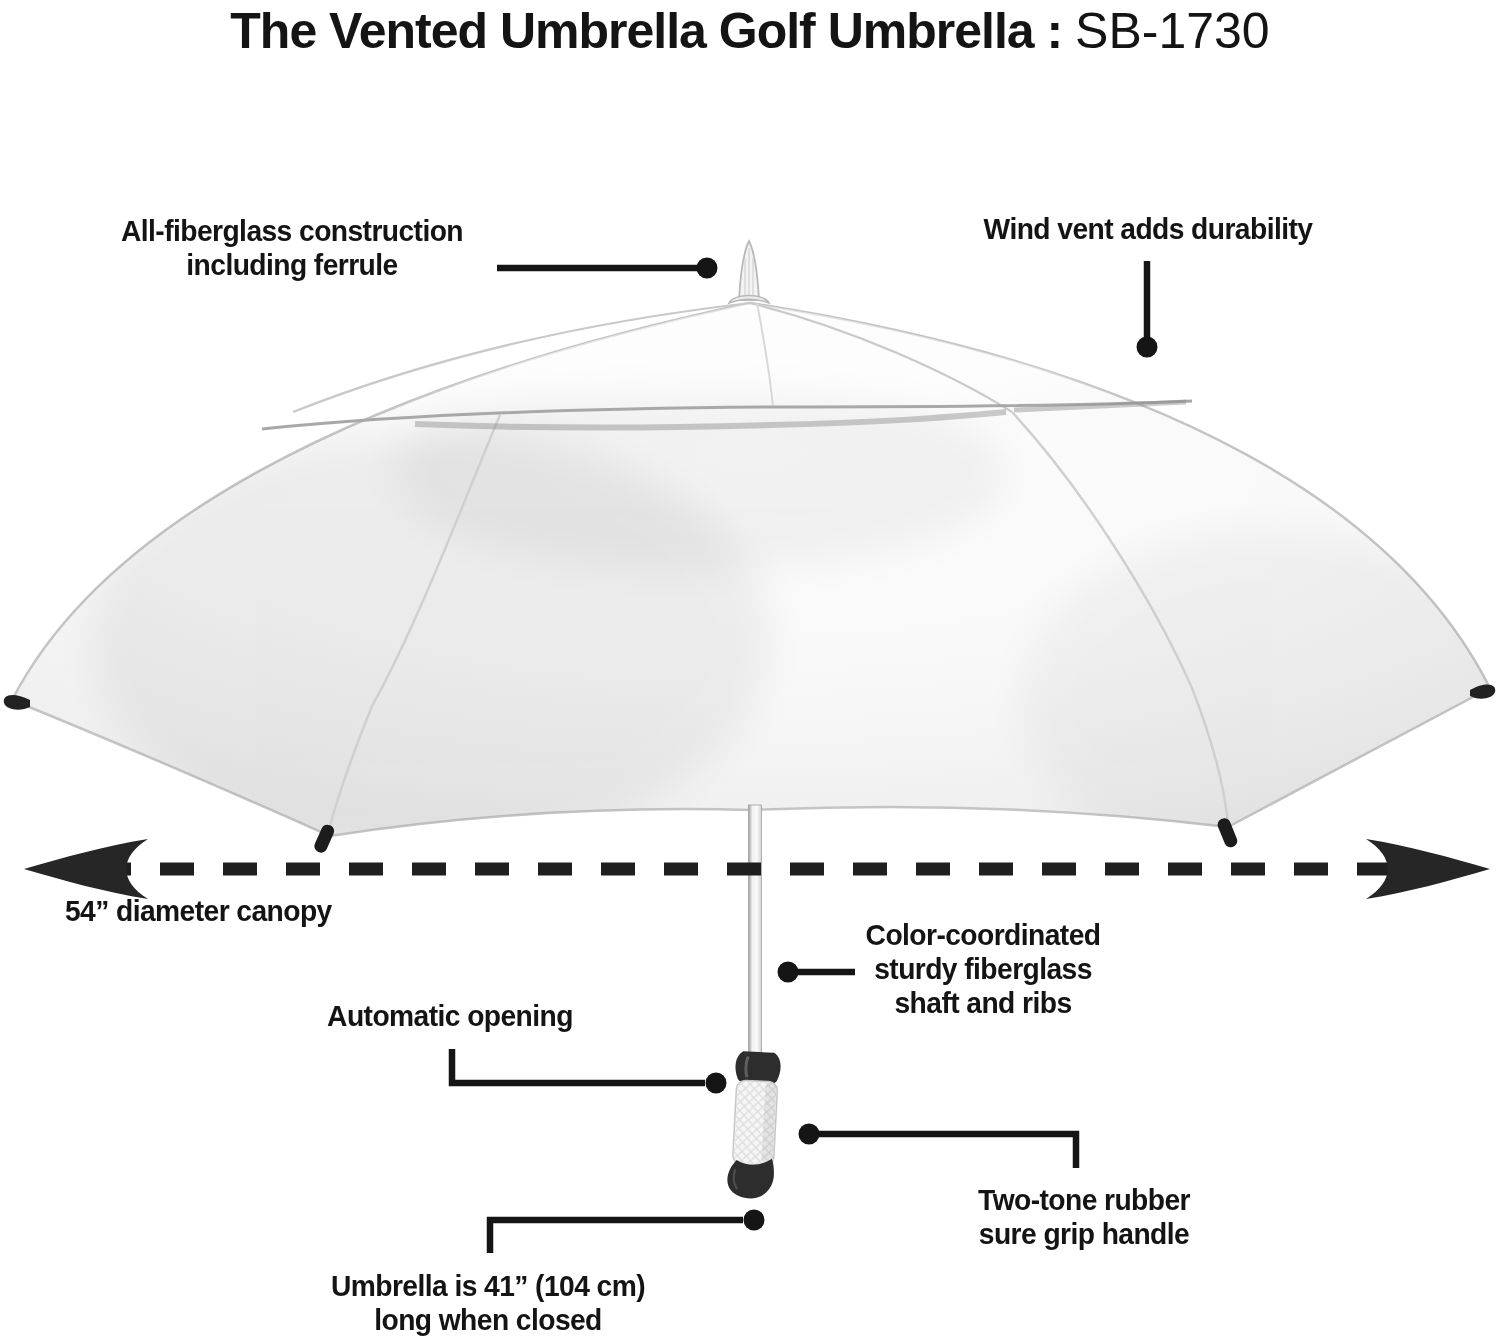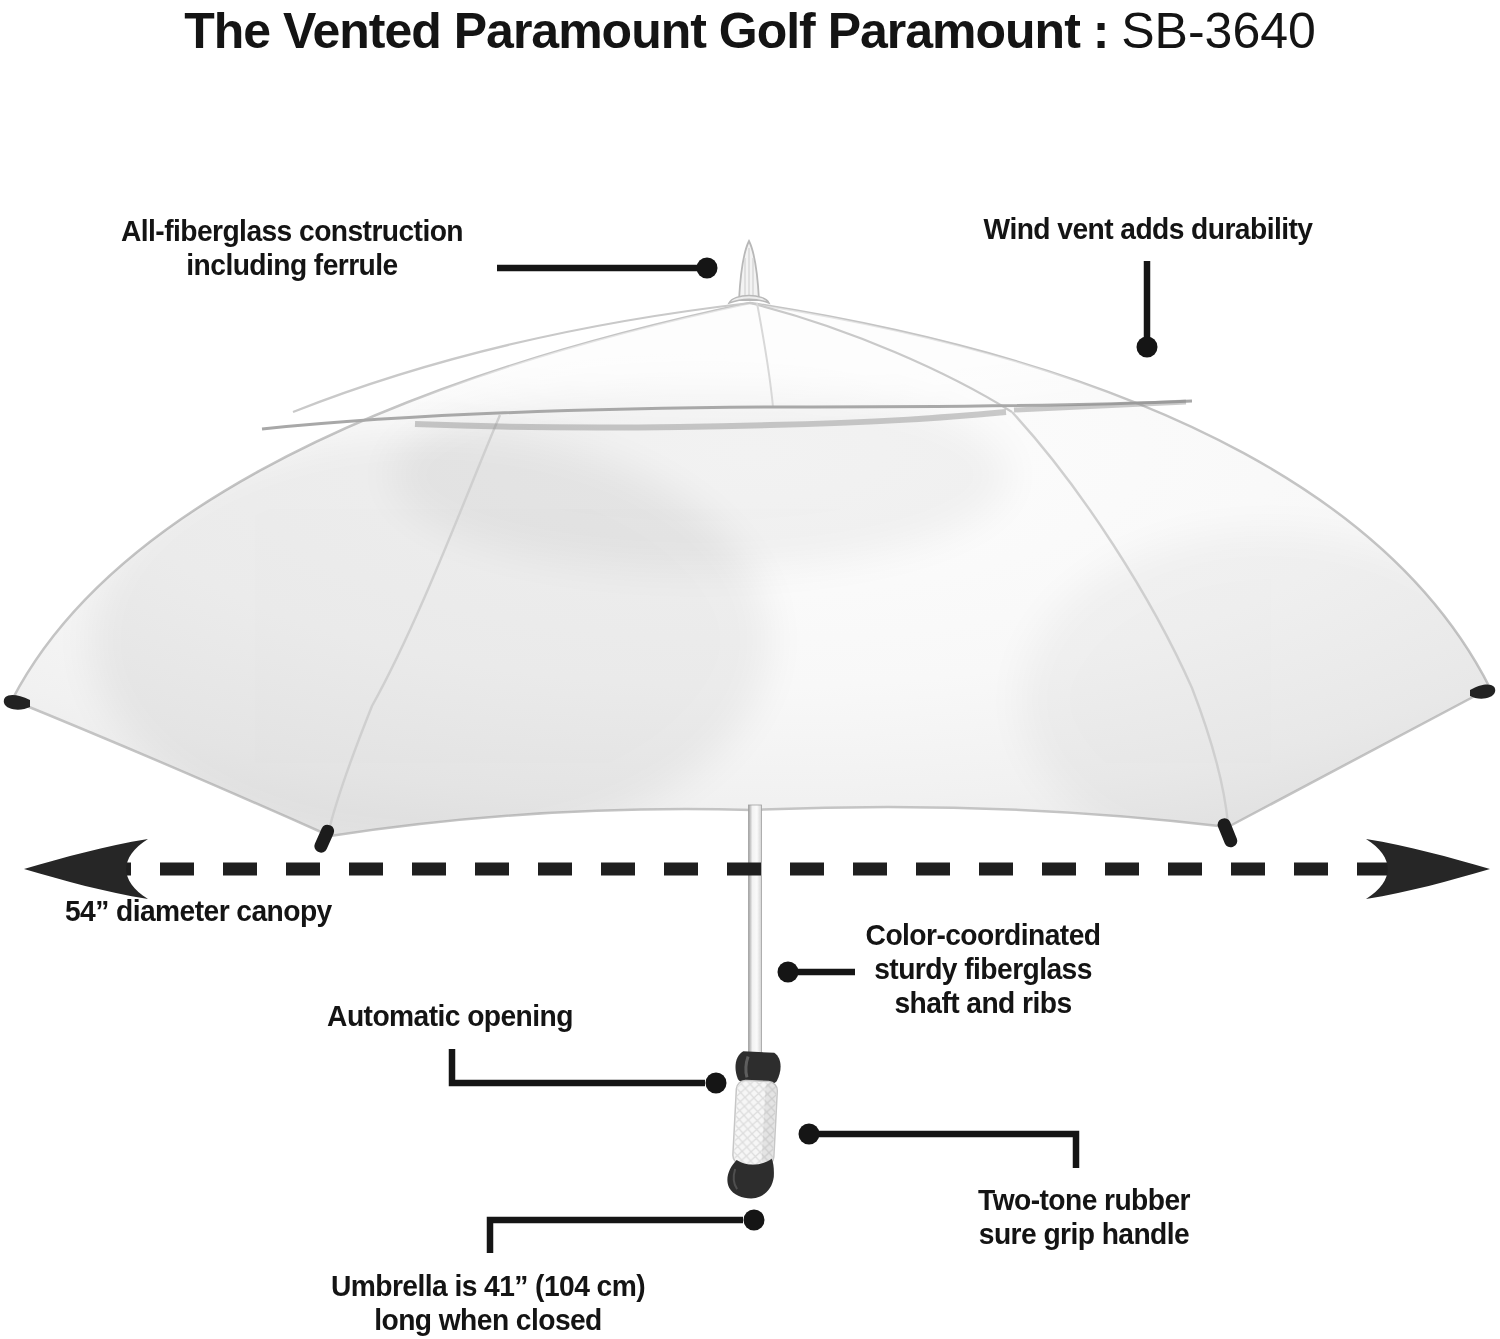--- a/index.html
+++ b/index.html
@@ -20,21 +20,21 @@
   #c-shaft{left:983px;top:918px;}
   #c-automatic{left:450px;top:999px;}
   #c-handle{left:1084px;top:1183px;}
   #c-length{left:488px;top:1269px;}
 </style>
 </head>
 <body>
 
 <div class="stage">
 
-  <h1 class="title"><span>The Vented Paramount Golf Paramount :</span> <span class="model">SB-3640</span></h1>
+  <h1 class="title"><span>The Vented Umbrella Golf Umbrella :</span> <span class="model">SB-1730</span></h1>
 
   <svg class="art" viewBox="0 0 1500 1339">
     <defs>
       <radialGradient id="gCanopy" cx="50%" cy="28%" r="80%">
         <stop offset="0%" stop-color="#fdfdfd"></stop>
         <stop offset="55%" stop-color="#f8f8f8"></stop>
         <stop offset="82%" stop-color="#f1f1f1"></stop>
         <stop offset="100%" stop-color="#e9e9e9"></stop>
       </radialGradient>
       <linearGradient id="gShaft" x1="0" y1="0" x2="1" y2="0">

